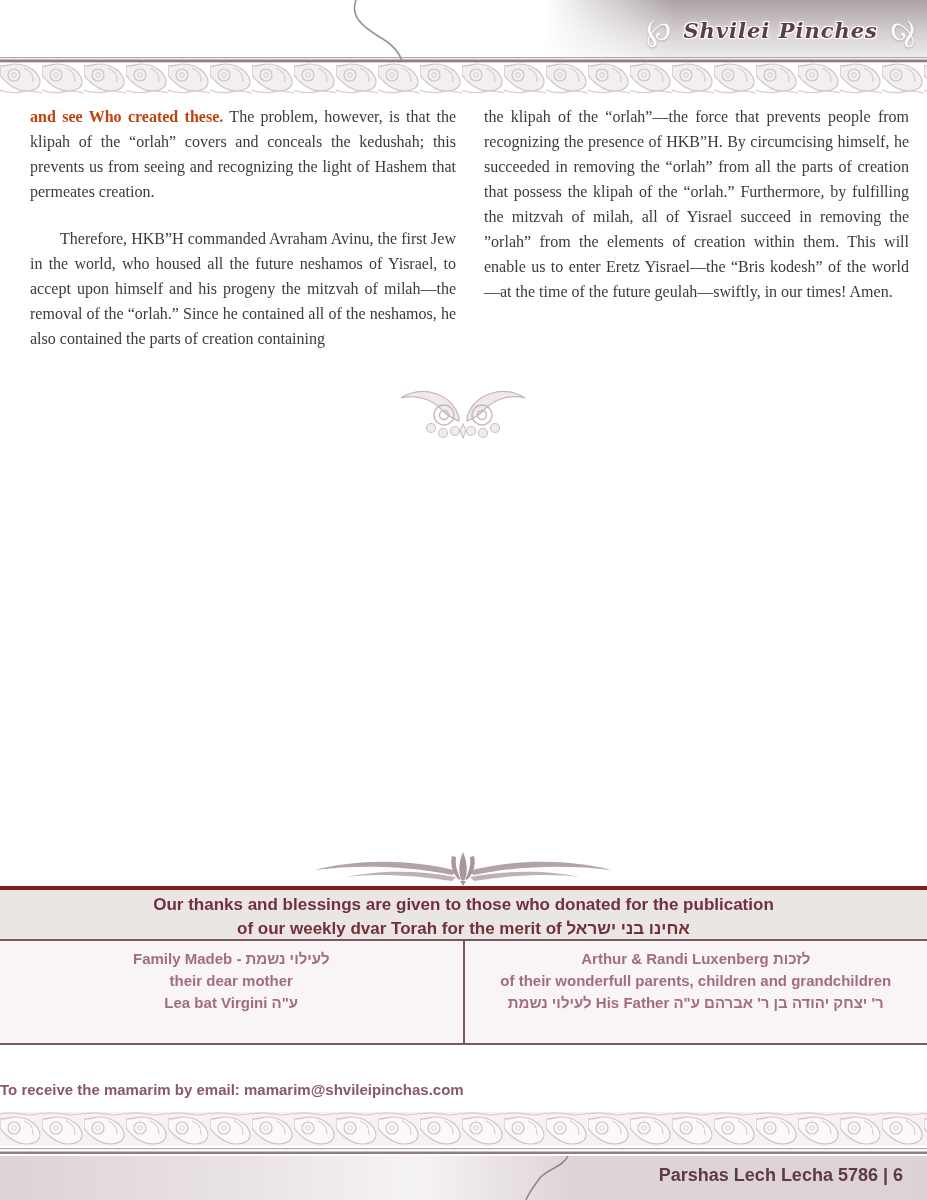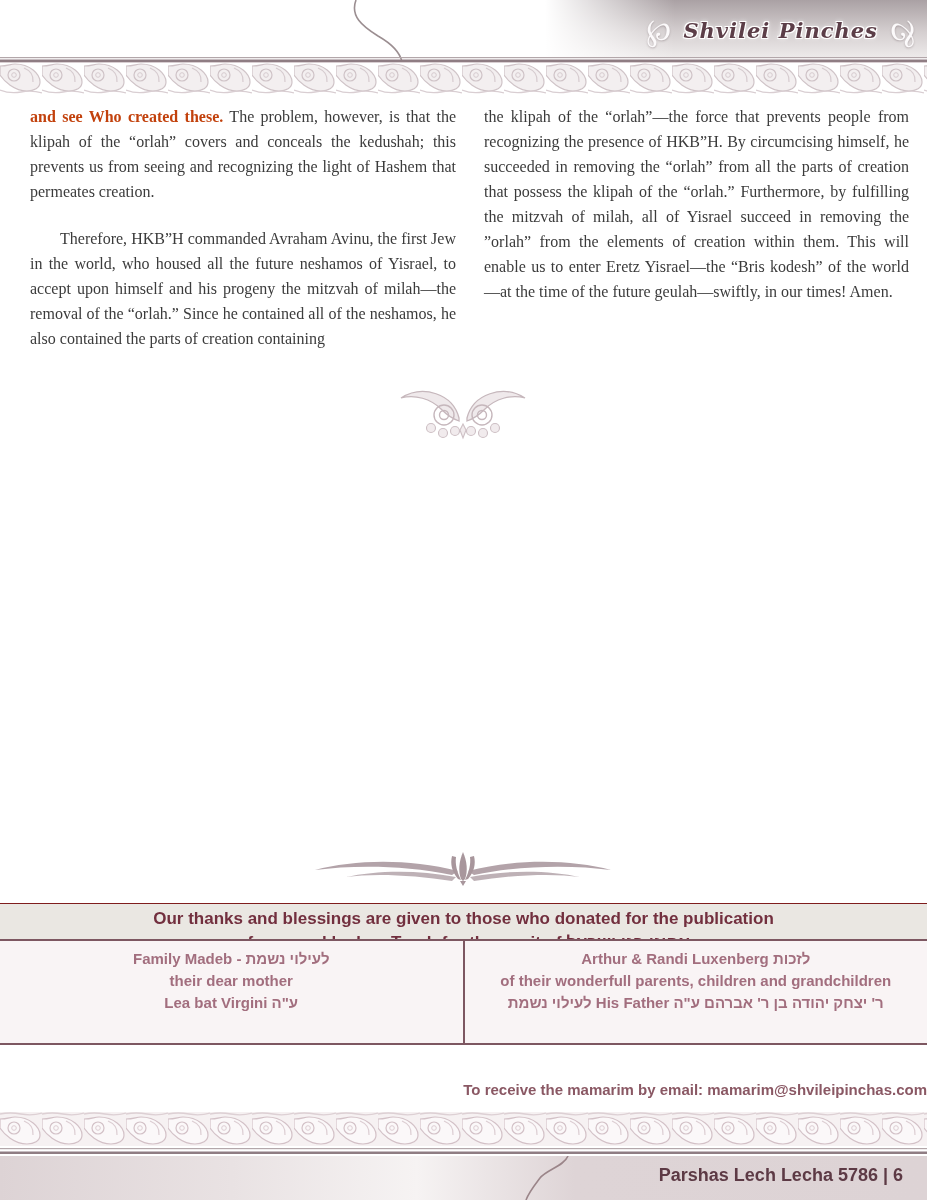--- a/index.html
+++ b/index.html
@@ -30,34 +30,34 @@
   .col.right { left:484px; width:425px; }
   .col p + p { margin-top:22px; text-indent:30px; }
   .lead { font-weight:bold; color:#c2410c; }
 
   
   .wing-ornament { position:absolute; top:382px; left:383px; }
   .fan-divider   { position:absolute; top:850px; left:310px; }
 
   
   .ack-band { position:absolute; top:886px; left:0; width:927px; height:53px;
-              background:#eae7e2; border-top:1px solid #7f1d1d; text-align:center;
+              background:#eae7e2; border-top:4px solid #7f1d1d; text-align:center;
               font-family:"Liberation Sans", sans-serif; font-weight:700; font-size:17px;
-              line-height:24px; color:#722f3e; padding-top:3px;margin-top:17px; }
+              line-height:24px; color:#722f3e; padding-top:3px; }
 
   
   .dedication-band { position:absolute; top:939px; left:0; width:927px; height:106px;
                      background:#f9f4f5; border-top:2px solid #7d5761; border-bottom:2px solid #7d5761;
                      display:flex; font-family:"Liberation Sans", sans-serif; font-weight:700;
                      font-size:15px; line-height:22px; color:#a26e7e; text-align:center; }
   .dedication-cell { flex:1; padding-top:7px; }
   .dedication-cell.left-cell { border-right:2px solid #7d5761; }
 
   
-  .subscription { position:absolute; top:1081px; left:0; width:927px; text-align:right;
+  .subscription { position:absolute; top:1081px; left:0; width:927px; text-align:left;
                   font-family:"Liberation Sans", sans-serif; font-weight:700; font-size:15px;
                   color:#8a5864; }
 
   
   .footer-bar { position:absolute; top:1156px; left:0; width:927px; height:44px; }
   .footer-bar svg { position:absolute; top:0; left:0; display:block; }
   .footer-text { position:absolute; top:9px; right:24px; font-family:"Liberation Sans", sans-serif;
                  font-weight:700; font-size:18px; color:#5d3a45; }
 </style>
 </head>

